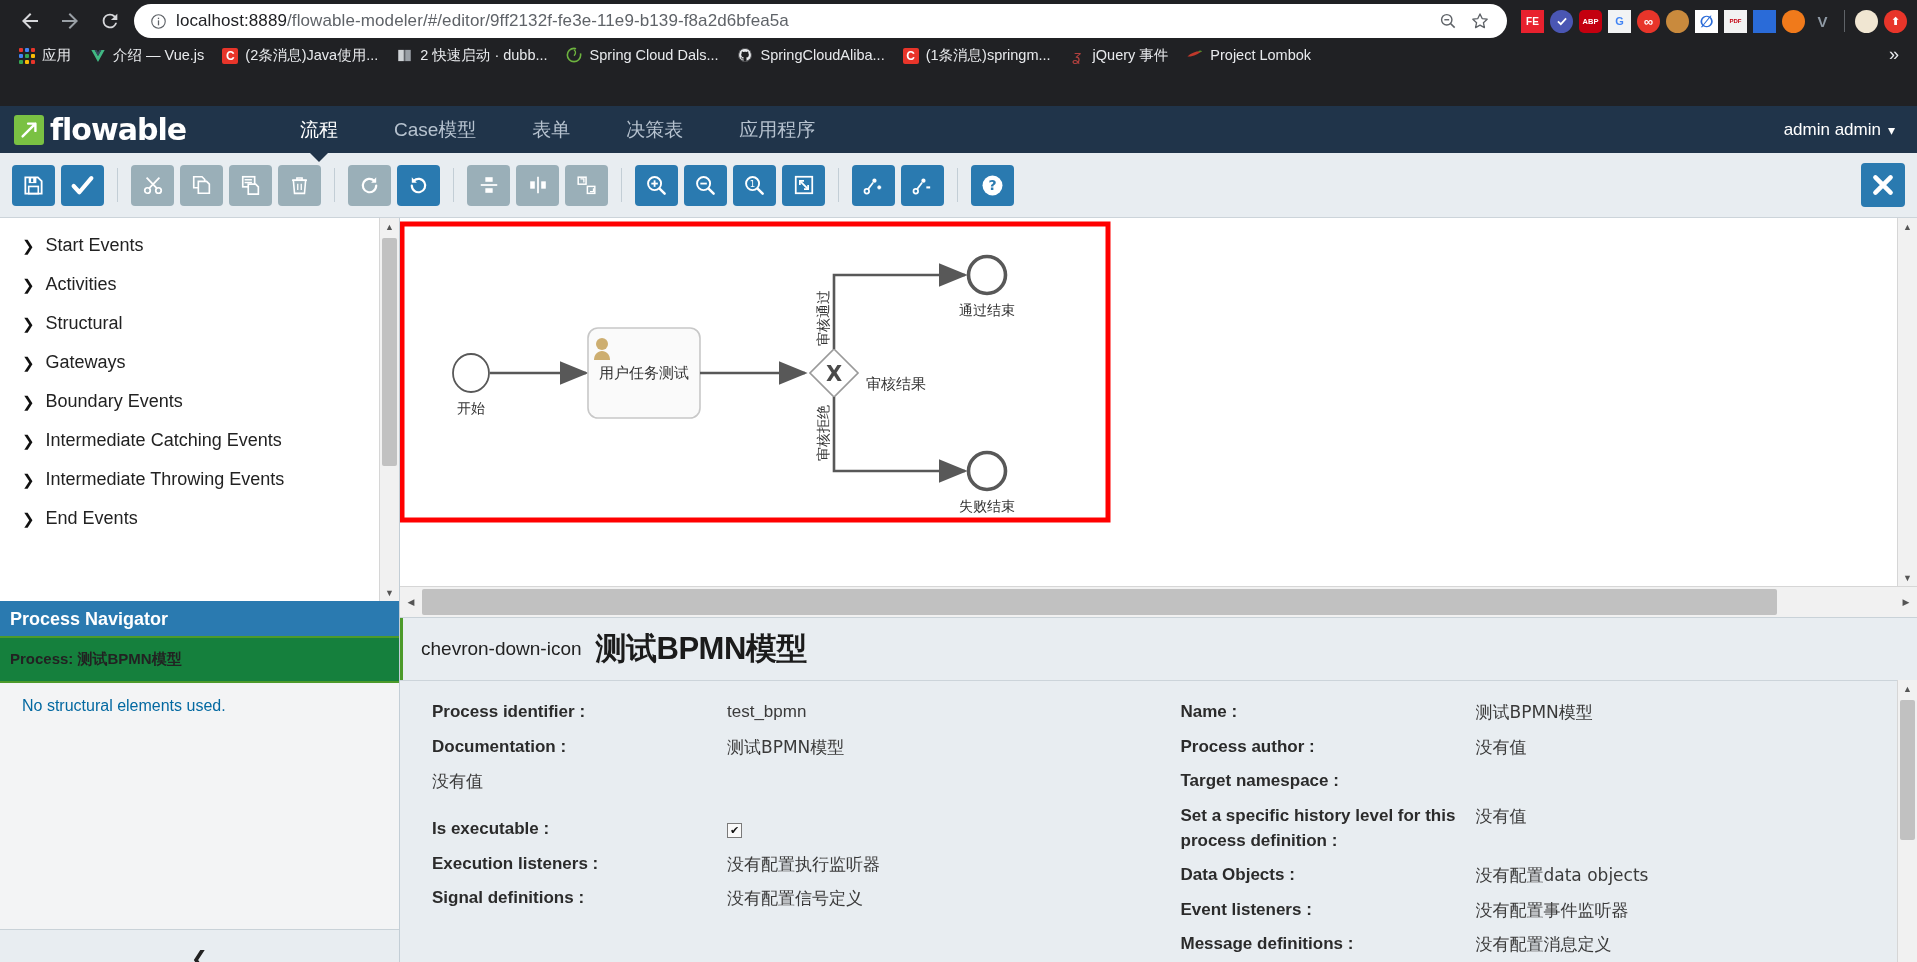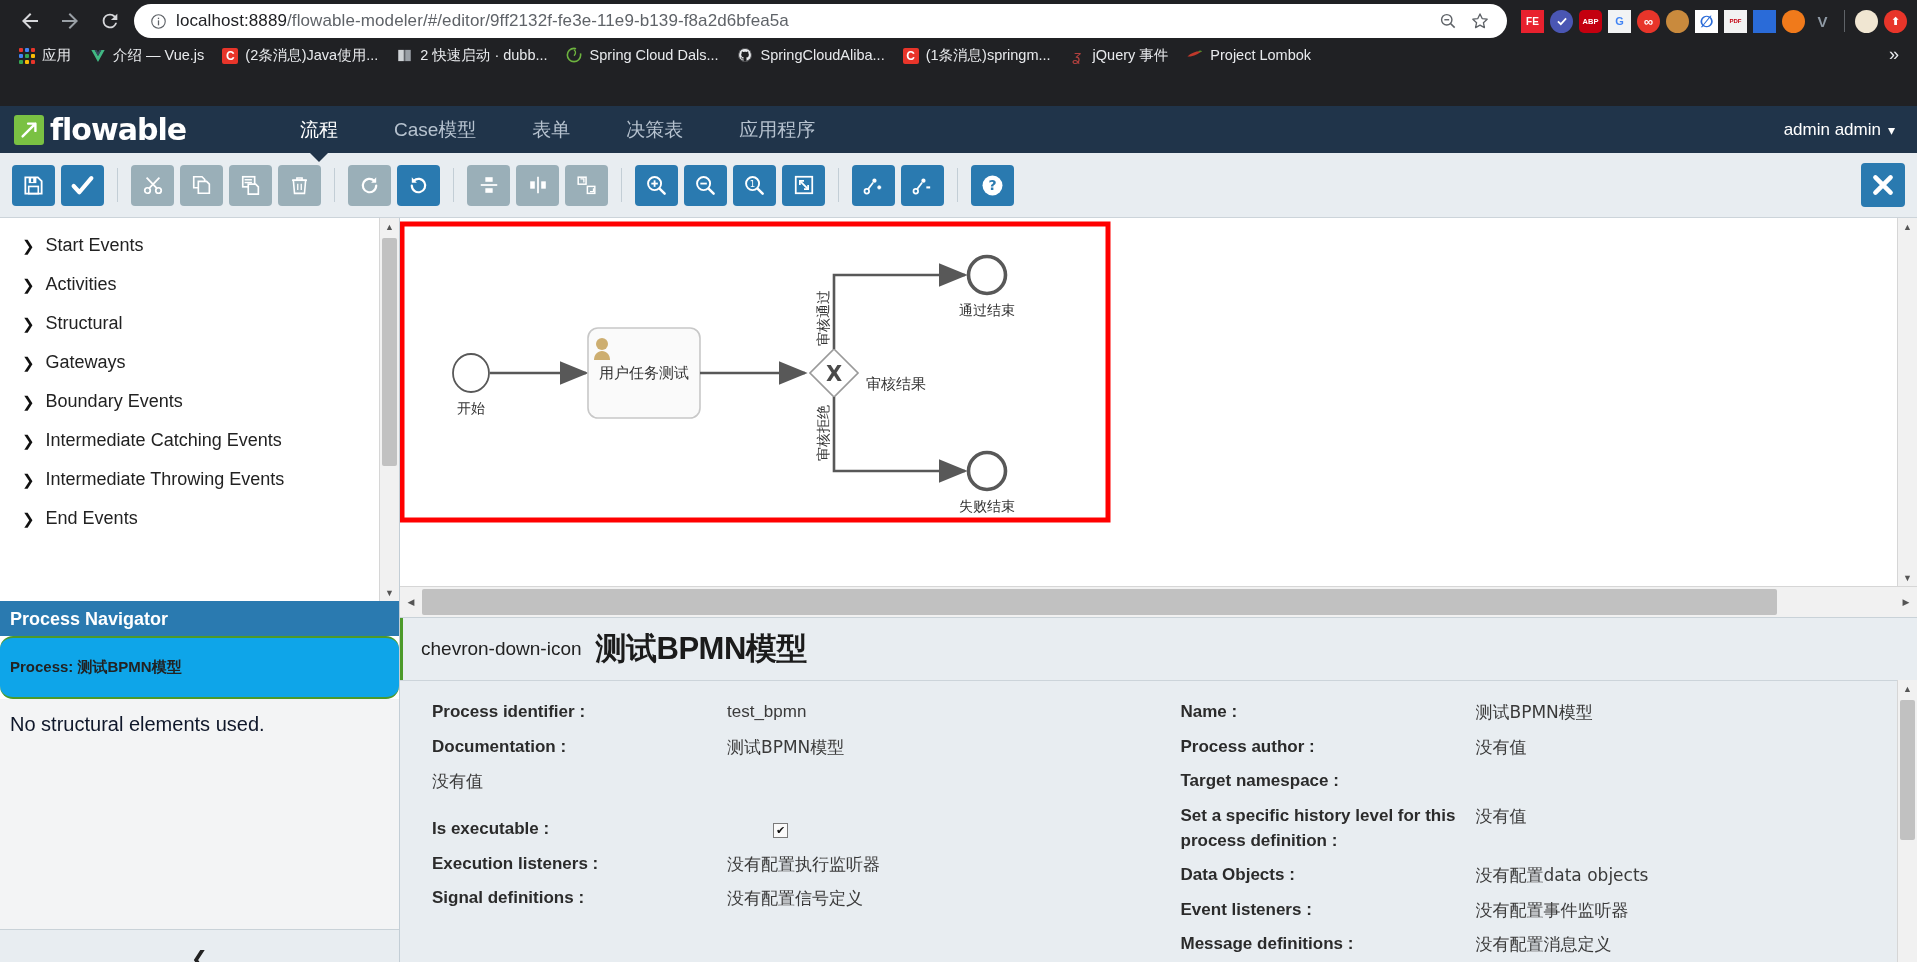--- a/index.html
+++ b/index.html
@@ -108,24 +108,24 @@
   .pal-chev { font-size:15px; color:#111; font-weight:bold; }
   #palette-scroll { width:20px; flex:none; background:#f1f1f1; border-left:1px solid #d6d6d6; position:relative; }
   .sb-arrow { height:17px; display:flex; align-items:center; justify-content:center; font-size:9px; color:#555; background:#f1f1f1;}
   .sb-thumb { position:absolute; left:2px; right:2px; background:#c1c1c1; border-radius:2px; }
 
   #nav-title {
     background:#2a7ab0; color:#ffffff; font-weight:bold; font-size:18px;
     padding:6px 10px; flex:none;
   }
   #nav-process {
-    background:#0ea5e9; border-top:2px solid #4c9a2a; border-bottom:2px solid #4c9a2a;
-    padding:20px 10px; font-size:15px; font-weight:bold; color:#222; flex:none;border-radius:13px;
-  }
-  #nav-body { flex:1; background:#f3f4f5; padding:14px 10px; font-size:20px; color:#0f172a; }
+    background:#15803d; border-top:2px solid #4c9a2a; border-bottom:2px solid #4c9a2a;
+    padding:12px 10px; font-size:15px; font-weight:bold; color:#222; flex:none;
+  }
+  #nav-body { flex:1; background:#f3f4f5; padding:14px 22px; font-size:16px; color:#0369a1; }
   #nav-collapse {
     flex:none; height:56px; background:#e8edf1; border-top:1px solid #c9d2d8;
     display:flex; align-items:center; justify-content:center; font-size:20px; color:#222; font-weight:bold;
   }
 
   
   #right-side { flex:1; display:flex; flex-direction:column; min-width:0; }
 
   #canvas-wrap { height:368px; flex:none; display:flex; background:#fff; }
   #canvas { flex:1; position:relative; overflow:hidden; background:#fff; }
@@ -628,21 +628,21 @@
               <div class="prop-label">Process identifier :</div>
               <div class="prop-value">test_bpmn</div>
             </div>
             <div class="prop-row">
               <div class="prop-label">Documentation :</div>
               <div class="prop-value cjk">测试BPMN模型</div>
             </div>
             <div class="prop-row">
               <div class="prop-value cjk">没有值</div>
             </div>
-            <div class="prop-row" style="padding-top:18px;gap:46px;">
+            <div class="prop-row" style="padding-top:18px;">
               <div class="prop-label">Is executable :</div>
               <div class="prop-value">
                 <span class="chk">✔</span>
               </div>
             </div>
             <div class="prop-row">
               <div class="prop-label">Execution listeners :</div>
               <div class="prop-value cjk">没有配置执行监听器</div>
             </div>
             <div class="prop-row">

